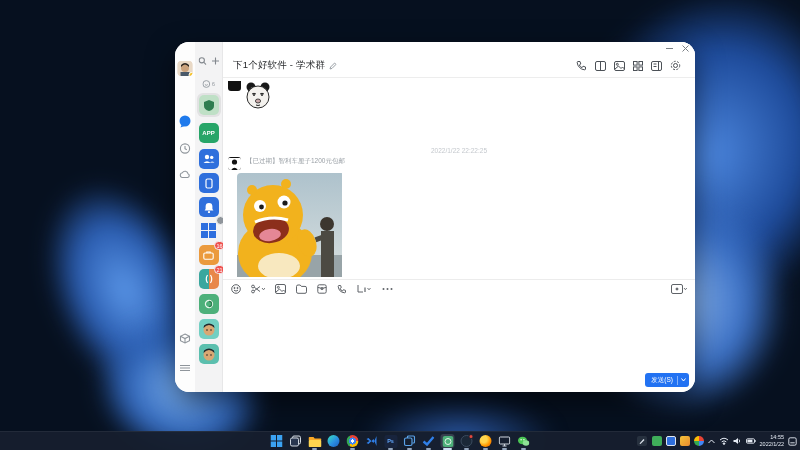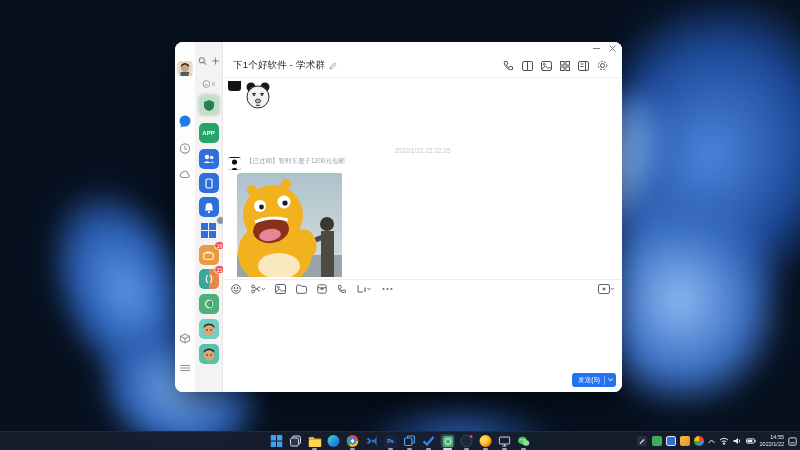--- a/index.html
+++ b/index.html
@@ -14,22 +14,22 @@
       background:radial-gradient(closest-side,#77aef0 0%,#2f64b8 50%,rgba(10,30,70,0) 78%);}
   .p3{right:-90px;top:-60px;width:360px;height:430px;transform:rotate(22deg);
       background:radial-gradient(closest-side,#4c86dd 0%,#1d4globalba 0,#1d4a9a 50%,rgba(8,24,56,0) 78%);}
   .p4{right:-20px;top:150px;width:280px;height:300px;transform:rotate(-15deg);
       background:radial-gradient(closest-side,#8db9f2 0%,#3a6fc4 48%,rgba(8,24,56,0) 76%);}
   .p5{right:120px;top:40px;width:160px;height:260px;transform:rotate(30deg);
       background:radial-gradient(closest-side,#a9cdf7 0%,#5b8fd8 45%,rgba(8,24,56,0) 72%);}
   .p6{left:330px;top:380px;width:260px;height:120px;
       background:radial-gradient(closest-side,#2c5aa8 0%,rgba(8,24,56,0) 75%);}
   
-  .win{position:absolute;left:175px;top:42px;width:447px;height:350px;background:#fff;
-       border-radius:8px;box-shadow:0 10px 28px rgba(0,0,0,.5);display:flex;overflow:hidden;}
+  .win{position:absolute;left:175px;top:42px;width:520px;height:350px;background:#fff;
+       border-radius:14px;box-shadow:0 10px 28px rgba(0,0,0,.5);display:flex;overflow:hidden;}
   .rail{width:20px;flex:none;background:#fdfdfd;position:relative;}
   .rail .item{position:absolute;left:50%;transform:translateX(-50%);}
   .avatar16{width:15px;height:15px;border-radius:4px;overflow:hidden;position:relative;background:#e7d6c3;}
   .status-dot{position:absolute;right:-2px;bottom:-2px;width:6px;height:6px;border-radius:50%;
       background:#f6c428;border:1px solid #fff;}
   .col{width:28px;flex:none;background:#f3f3f4;border-right:1px solid #e7e7e8;position:relative;}
   .col .citem{position:absolute;left:50%;transform:translateX(-50%);}
   .gav{width:20px;height:20px;border-radius:5px;position:relative;display:flex;
        align-items:center;justify-content:center;overflow:visible;}
   .gsel{position:absolute;left:50%;transform:translateX(-50%);width:24px;height:24px;

